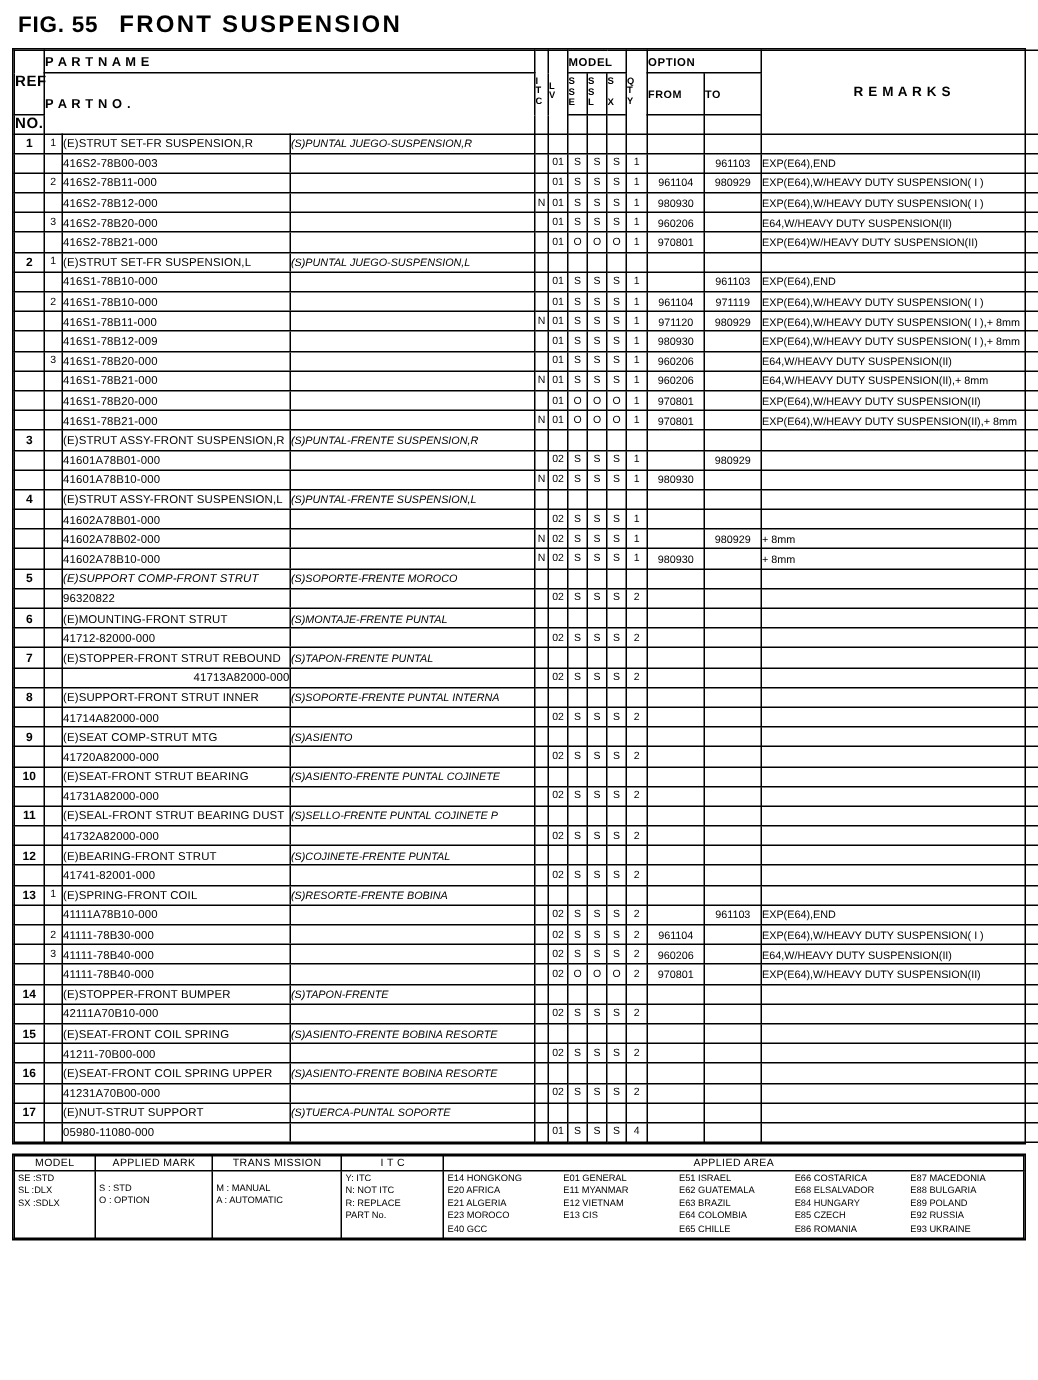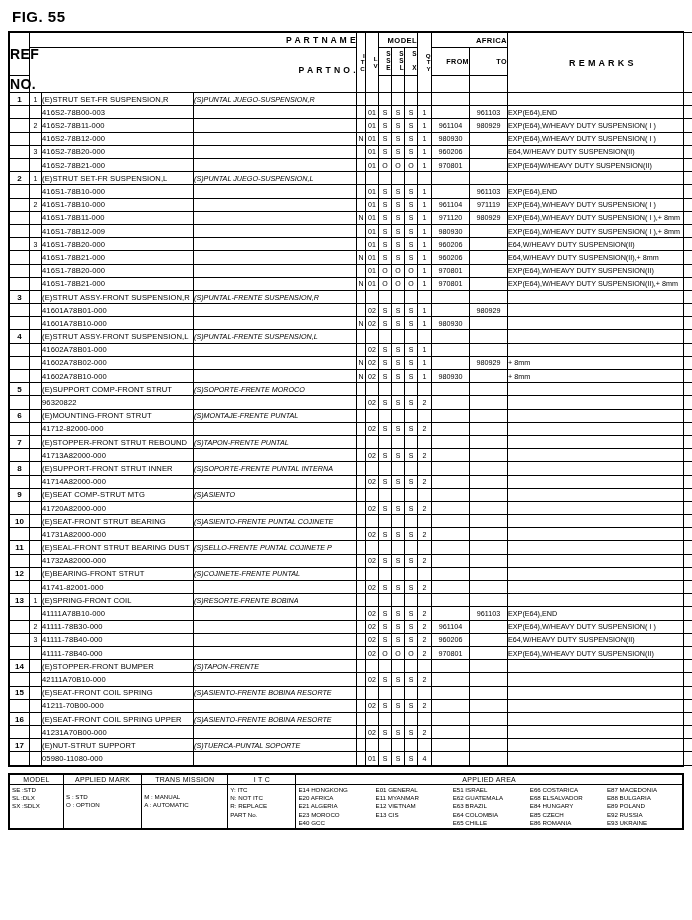--- a/index.html
+++ b/index.html
@@ -11,23 +11,23 @@
   .fig-label{font-size:15px;font-weight:bold;letter-spacing:.5px;}
   .fig-title{font-size:16px;font-weight:bold;letter-spacing:1.5px;}
 
   
   .frame{border:1.5px solid #000;width:676px;box-sizing:border-box;}
 
   table.main{border-collapse:collapse;width:100%;table-layout:fixed;font-size:7.4px;}
   table.main td,table.main th{border:0.8px solid #000;padding:0;vertical-align:middle;}
 
   
-  .hdr td{text-align:right;font-weight:bold;letter-spacing:.4px;}
+  .hdr td{text-align:left;font-weight:bold;letter-spacing:.4px;}
   .partname-cell{text-align:left;padding-left:26px;font-size:8.6px;letter-spacing:1.6px;}
-  .refno{font-size:14px;letter-spacing:.5px;line-height:1.15;margin-top:21px;}
+  .refno{font-size:10px;letter-spacing:.5px;line-height:1.15;margin-top:21px;}
   .partno-cell{font-size:8.6px;letter-spacing:1.8px;text-align:center;}
   .vert{font-size:6.2px;line-height:1.05;letter-spacing:0;text-align:center;font-weight:bold;}
   .model-h{font-size:7.6px;letter-spacing:.6px;}
   .applied-h{font-size:7.6px;letter-spacing:.6px;}
   .remarks-h{font-size:9px;letter-spacing:2.4px;font-weight:bold;}
   .sss{font-size:6.4px;letter-spacing:0;text-align:center;line-height:1.05;font-weight:bold;}
 
   
   .c-ref{text-align:center;font-size:8px;font-weight:bold;}
   .c-sub{text-align:center;font-size:7px;}
@@ -50,20 +50,21 @@
   .lgcell{white-space:nowrap;}
   .area-grid{display:grid;grid-template-columns:1fr 1fr 1fr 1fr;column-gap:4px;font-size:6.2px;line-height:1.35;}
 </style>
 </head>
 <body>
 
 <div class="page">
 
   <div class="title-bar">
     <span class="fig-label">FIG.  55</span>
+    <span class="fig-title">FRONT SUSPENSION</span>
   </div>
 
   <div class="frame">
     <table class="main">
       <colgroup>
         <col style="width:20px">
           <col style="width:12px">
           <col style="width:152px">
           <col style="width:163px">
         <col style="width:9px">
@@ -80,21 +81,21 @@
       <tbody>
           <tr class="hdr" style="height:15px">
         <td rowspan="2" class="refno">
           <div>REF</div>
         </td>
         <td colspan="3" class="partname-cell">P A R T   N A M E</td>
         <td rowspan="3" class="vert">I<br>T<br>C</td>
         <td rowspan="3" class="vert">L<br>V</td>
         <td colspan="3" rowspan="1" class="model-h">MODEL</td>
         <td rowspan="3" class="vert">Q<br>T<br>Y</td>
-        <td colspan="2" class="applied-h">AFRICA</td>
+        <td colspan="2" class="applied-h">OPTION</td>
         <td rowspan="3" class="remarks-h" style="text-align:center">R E M A R K S</td>
       </tr>
 
       <tr class="hdr" style="height:28px">
         <td colspan="3" rowspan="2" class="partno-cell">P A R T   N O .</td>
         <td class="sss">S<br>S<br>E</td>
         <td class="sss">S<br>S<br>L</td>
         <td class="sss">S<br><br>X</td>
         <td class="c-from">FROM</td>
         <td class="c-to">TO</td>
@@ -437,21 +438,21 @@
             <td class="c-m">S</td>
             <td class="c-m">S</td>
             <td class="c-qty">1</td>
             <td class="c-from">980930</td>
             <td class="c-to"></td>
             <td class="c-rem">+ 8mm</td>
           </tr>
           <tr class="r">
             <td class="c-ref">5</td>
             <td class="c-sub"></td>
-            <td class="c-part" style="border-right:0.8px dashed #000;">(E)SUPPORT COMP-FRONT STRUT</td>
+            <td class="c-part" style="border-right:0.8px dashed #000;font-style:italic;">(E)SUPPORT COMP-FRONT STRUT</td>
             <td class="c-esp">(S)SOPORTE-FRENTE MOROCO</td>
             <td class="c-itc"></td>
             <td class="c-lv"></td>
             <td class="c-m"></td>
             <td class="c-m"></td>
             <td class="c-m"></td>
             <td class="c-qty"></td>
             <td class="c-from"></td>
             <td class="c-to"></td>
             <td class="c-rem"></td>
@@ -512,21 +513,21 @@
             <td class="c-m"></td>
             <td class="c-m"></td>
             <td class="c-qty"></td>
             <td class="c-from"></td>
             <td class="c-to"></td>
             <td class="c-rem"></td>
           </tr>
           <tr class="r">
             <td class="c-ref"></td>
             <td class="c-sub"></td>
-            <td class="c-part" style="border-right:0.8px dashed #000;">41713A82000-000</td>
+            <td class="c-part" style="border-right:0.8px dashed #000;text-align:right;">41713A82000-000</td>
             <td class="c-esp"></td>
             <td class="c-itc"></td>
             <td class="c-lv">02</td>
             <td class="c-m">S</td>
             <td class="c-m">S</td>
             <td class="c-m">S</td>
             <td class="c-qty">2</td>
             <td class="c-from"></td>
             <td class="c-to"></td>
             <td class="c-rem"></td>

